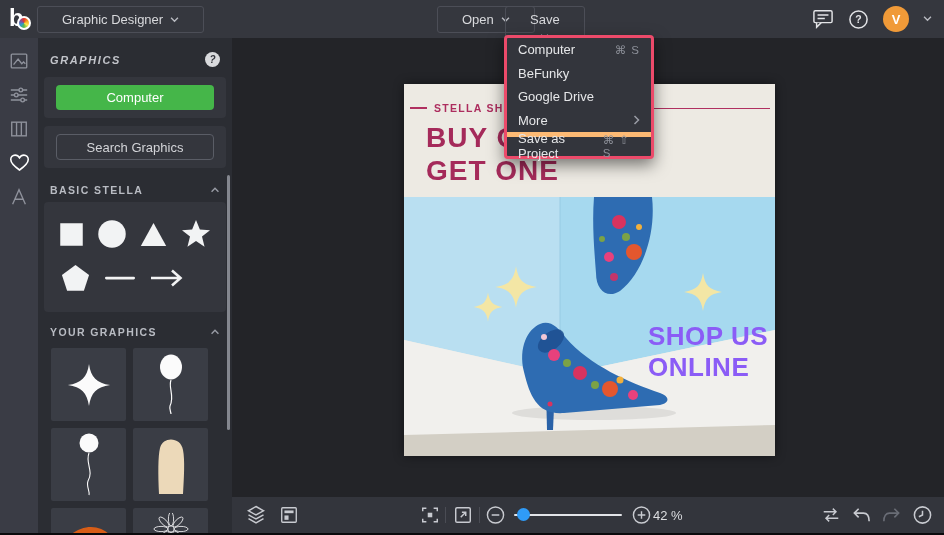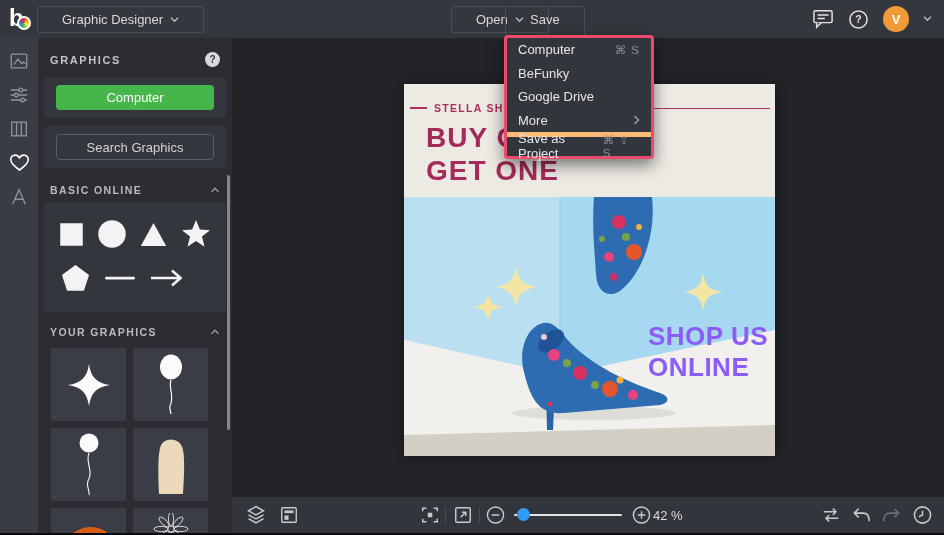--- a/index.html
+++ b/index.html
@@ -10,37 +10,37 @@
   
   #topbar { position:absolute; left:0; top:0; width:944px; height:38px; background:#35373e; z-index:40; display:flex; align-items:center; }
   .logo-wrap { position:absolute; left:9px; top:5px; width:26px; height:28px; }
   .logo-b { color:#fff; font-weight:bold; font-size:24px; line-height:26px; }
   .logo-dot { position:absolute; left:8px; top:11px; width:14px; height:14px; border-radius:50%;
               background:conic-gradient(#e5332a,#f5a623,#ffe94e,#57b847,#2e9ad0,#7b52a1,#e5332a);
               border:2px solid #fff; }
   .tb-btn { display:flex; align-items:center; gap:7px; padding:5px 24px; border:1px solid #4c4e57; border-radius:3px;
             color:#d8d9dc; font-size:13px; cursor:default; }
   #gd-btn { position:absolute; left:37px; top:6px; }
-  #open-btn { position:absolute; left:451px; top:6px;text-align:center; }
+  #open-btn { position:absolute; left:437px; top:6px;text-align:center; }
   #save-btn { position:absolute; left:505px; top:6px;flex-direction:column; }
   .chev { width:9px; height:6px; stroke:#b9bbc1; stroke-width:1.6; fill:none; }
   #topbar-right { position:absolute; right:12px; top:0; height:38px; display:flex; align-items:center; gap:14px; }
   .tb-icon { color:#e3e4e7; display:flex; align-items:center; }
   .avatar { width:26px; height:26px; border-radius:50%; background:#f09a38; color:#fff; font-weight:bold; font-size:13px;
             display:flex; align-items:center; justify-content:center; }
 
   
   #rail { position:absolute; left:0; top:38px; width:38px; height:497px; background:#3a3c45; z-index:30;
           display:flex; flex-direction:column; align-items:center; padding-top:11px; gap:10px; }
   .rail-item { width:24px; height:24px; display:flex; align-items:center; justify-content:center; color:#8f929c; }
   .rail-item.active { color:#ffffff; }
 
   
   #panel { position:absolute; left:38px; top:38px; width:194px; height:497px; background:#2b2d33; z-index:30; overflow:hidden; }
-  .panel-head { display:flex; align-items:center; justify-content:space-between; padding:14px 12px 10px 12px; }
+  .panel-head { display:flex; align-items:center; justify-content:space-between; padding:14px 12px 10px 12px;font-style:italic; }
   .panel-title { color:#c2c4ca; font-size:11px; letter-spacing:1.6px; font-weight:bold; }
   .help-dot { width:15px; height:15px; border-radius:50%; background:#d9dadd; color:#33353c; font-size:10px; font-weight:bold;
               display:flex; align-items:center; justify-content:center; }
   .panel-box { margin:0 6px 8px 6px; background:#34363d; border-radius:4px; padding:8px 12px; }
   .btn-green { display:block; width:100%; height:25px; background:#45b649; border:none; border-radius:4px;
                color:#fff; font-size:13px; font-family:inherit; }
   .btn-outline { display:block; width:100%; height:26px; background:transparent; border:1px solid #5a5d66; border-radius:4px;
                  color:#d3d4d8; font-size:13px; font-family:inherit; }
   .sec-head { display:flex; align-items:center; justify-content:space-between; padding:8px 12px 6px 12px; }
   .sec-title { color:#b9bcc3; font-size:10.5px; letter-spacing:1.4px; font-weight:bold; }
@@ -235,21 +235,21 @@
       <span class="help-dot">?</span>
     </div>
     <div class="panel-box">
       <button class="btn-green">Computer</button>
     </div>
     <div class="panel-box">
       <button class="btn-outline">Search Graphics</button>
     </div>
 
     <div class="sec-head">
-      <span class="sec-title">BASIC ONLINE</span>
+      <span class="sec-title">BASIC STELLA</span>
       <svg class="chev-up" viewBox="0 0 10 7">
           <path d="M1,5.5 L5,1.5 L9,5.5"></path>
         </svg>
     </div>
     <div id="shapes-box">
       <div class="shape-row">
         <svg width="27" height="27" viewBox="0 0 24 24">
             <rect x="2" y="2" width="20" height="20" fill="#f2f3f4"></rect>
           </svg>
         <svg width="30" height="30" viewBox="0 0 24 24">

